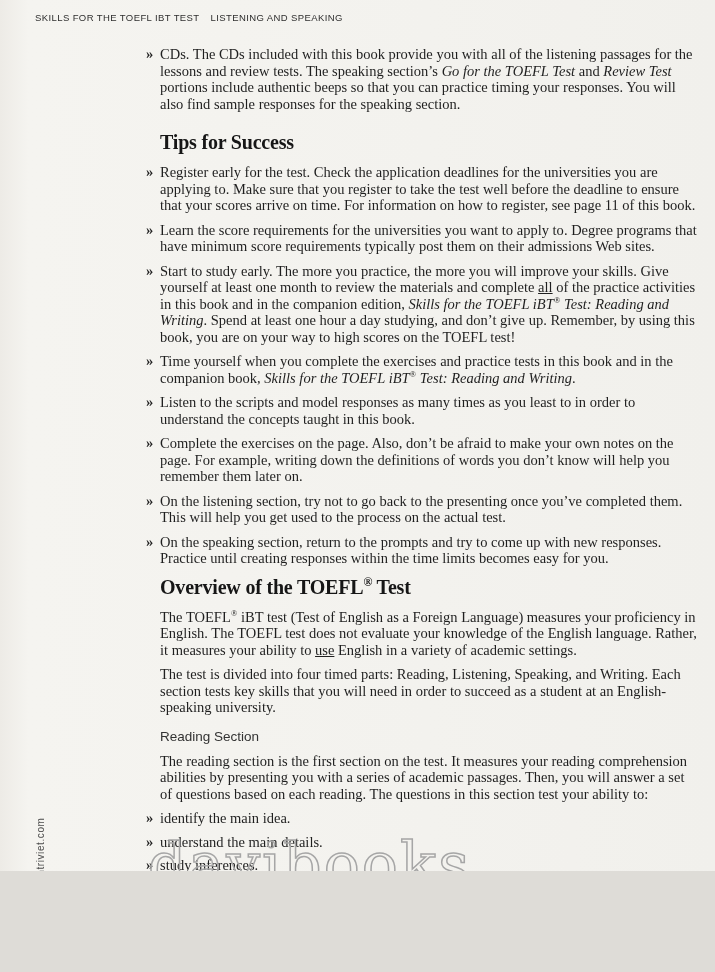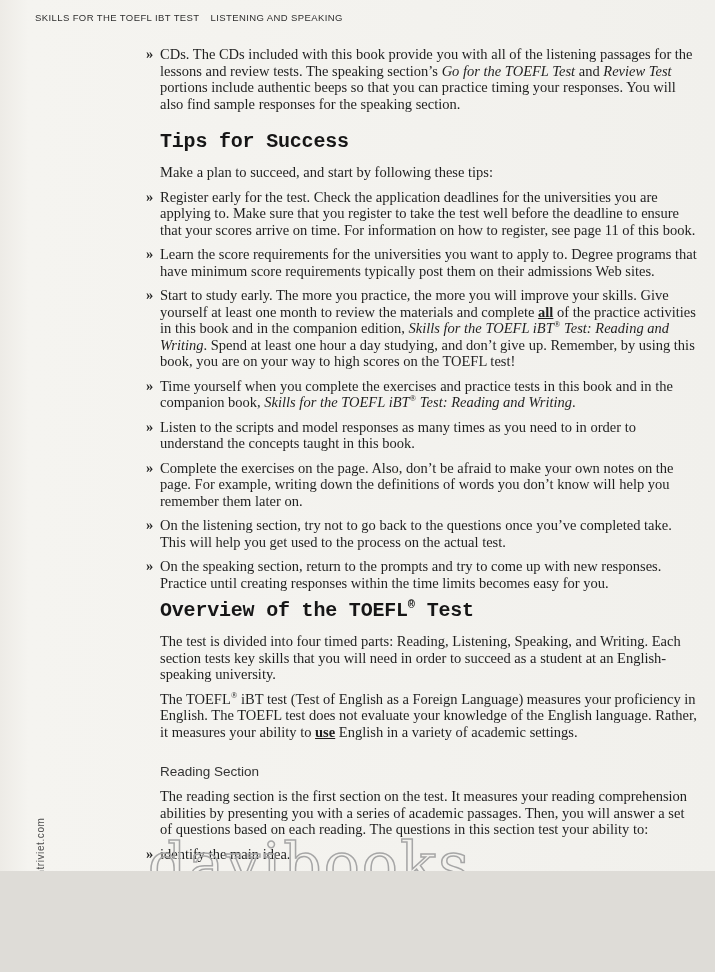--- a/index.html
+++ b/index.html
@@ -23,35 +23,35 @@
     font-size:14.5px;line-height:16.5px;
   }
   .para{margin:0 0 8px 0;}
   .bullet{display:flex;margin:0 0 8px 0;}
   .bullet .marker{
     flex:none;width:14px;margin-left:-14px;
     font-weight:bold;color:#1f1f1f;
   }
   .bullet .btext{flex:1;}
   h2{
-    font-family:Liberation Mono, monospace;
+    font-family:Liberation Serif, serif;
     font-size:20px;line-height:24px;font-weight:bold;color:#161616;
     letter-spacing:-.2px;margin:18px 0 10px 0;
   }
   h2.overview{margin-top:4px;}
   h3{
     font-family:"Liberation Sans", sans-serif;
     font-size:13.5px;line-height:16px;font-weight:normal;color:#333;
-    margin:24px 0 8px 0;
+    margin:13px 0 8px 0;
   }
   .mini-bullets .bullet{margin-bottom:7px;}
   sup{font-size:60%;vertical-align:super;line-height:0;}
   .seg-b{font-weight:normal;}
   .seg-i{font-style:italic;}
-  .seg-u{text-decoration:underline;font-weight:bold;}
+  .seg-u{text-decoration:underline;}
   .side-url{
     position:absolute;left:-24px;top:862px;width:132px;height:14px;
     transform:rotate(-90deg);
     font-family:"Liberation Sans", sans-serif;
     font-size:10px;letter-spacing:.6px;color:#4a4a4a;
     text-align:center;white-space:nowrap;
   }
   .page-number{
     position:absolute;left:36px;top:929px;
     font-family:"Liberation Sans", sans-serif;
@@ -87,59 +87,58 @@
 
   <div class="content">
 
     <div class="bullet">
       <span class="marker">»</span>
       <span class="btext"><span class="seg-b">CDs. </span><span>The CDs included with this book provide you with all of the listening passages for the lessons and review tests. The speaking section’s </span><span class="seg-i">Go for the TOEFL Test</span><span> and </span><span class="seg-i">Review Test</span><span> portions include authentic beeps so that you can practice timing your responses. You will also find sample responses for the speaking section.</span></span>
     </div>
 
     <h2>Tips for Success</h2>
 
-    <p class="para">Make a plan to succeed, and start by following these tips:</p>
 
     <div class="bullet">
       <span class="marker">»</span>
       <span class="btext"><span class="seg-b">Register early for the test</span><span>. Check the application deadlines for the universities you are applying to. Make sure that you register to take the test well before the deadline to ensure that your scores arrive on time. For information on how to register, see page 11 of this book.</span></span>
     </div>
     <div class="bullet">
       <span class="marker">»</span>
       <span class="btext"><span class="seg-b">Learn the score requirements for the universities you want to apply to</span><span>. Degree programs that have minimum score requirements typically post them on their admissions Web sites.</span></span>
     </div>
     <div class="bullet">
       <span class="marker">»</span>
       <span class="btext"><span class="seg-b">Start to study early. </span><span>The more you practice, the more you will improve your skills. Give yourself at least one month to review the materials and complete </span><span class="seg-u">all</span><span> of the practice activities in this book and in the companion edition, </span><span class="seg-i">Skills for the TOEFL iBT</span><sup>®</sup><span class="seg-i"> Test: Reading and Writing</span><span>. Spend at least one hour a day studying, and don’t give up. Remember, by using this book, you are on your way to high scores on the TOEFL test!</span></span>
     </div>
     <div class="bullet">
       <span class="marker">»</span>
       <span class="btext"><span class="seg-b">Time yourself</span><span> when you complete the exercises and practice tests in this book and in the companion book, </span><span class="seg-i">Skills for the TOEFL iBT</span><sup>®</sup><span class="seg-i"> Test: Reading and Writing</span><span>.</span></span>
     </div>
     <div class="bullet">
       <span class="marker">»</span>
-      <span class="btext"><span class="seg-b">Listen to the scripts and model responses</span><span> as many times as you need to in order to understand the concepts taught in this book.</span></span>
+      <span class="btext"><span class="seg-b">Listen to the scripts and model responses</span><span> as many times as you least to in order to understand the concepts taught in this book.</span></span>
     </div>
     <div class="bullet">
       <span class="marker">»</span>
       <span class="btext"><span class="seg-b">Complete the exercises</span><span> on the page. Also, don’t be afraid to make your own notes on the page. For example, writing down the definitions of words you don’t know will help you remember them later on.</span></span>
     </div>
     <div class="bullet">
       <span class="marker">»</span>
-      <span class="btext"><span>On the listening section, try not to go back to the questions once you’ve completed take. This will help you get used to the process on the actual test.</span></span>
+      <span class="btext"><span>On the listening section, try not to go back to the presenting once you’ve completed them. This will help you get used to the process on the actual test.</span></span>
     </div>
     <div class="bullet">
       <span class="marker">»</span>
       <span class="btext"><span>On the speaking section, return to the prompts and try to come up with new responses. Practice until creating responses within the time limits becomes easy for you.</span></span>
     </div>
 
     <h2 class="overview"><span>Overview of the TOEFL</span><sup>®</sup><span> Test</span></h2>
 
+    <p class="para"><span>The TOEFL</span><sup>®</sup><span> iBT test (Test of English as a Foreign Language) measures your proficiency in English. The TOEFL test does not evaluate your knowledge of the English language. Rather, it measures your ability to </span><span class="seg-u">use</span><span> English in a variety of academic settings.</span></p>
     <p class="para">The test is divided into four timed parts: Reading, Listening, Speaking, and Writing. Each section tests key skills that you will need in order to succeed as a student at an English-speaking university.</p>
-    <p class="para"><span>The TOEFL</span><sup>®</sup><span> iBT test (Test of English as a Foreign Language) measures your proficiency in English. The TOEFL test does not evaluate your knowledge of the English language. Rather, it measures your ability to </span><span class="seg-u">use</span><span> English in a variety of academic settings.</span></p>
 
     <h3>Reading Section</h3>
 
     <p class="para">The reading section is the first section on the test. It measures your reading comprehension abilities by presenting you with a series of academic passages. Then, you will answer a set of questions based on each reading. The questions in this section test your ability to:</p>
 
     <div class="mini-bullets">
       <div class="bullet">
         <span class="marker">»</span>
         <span class="btext">identify the main idea.</span>
       </div>

